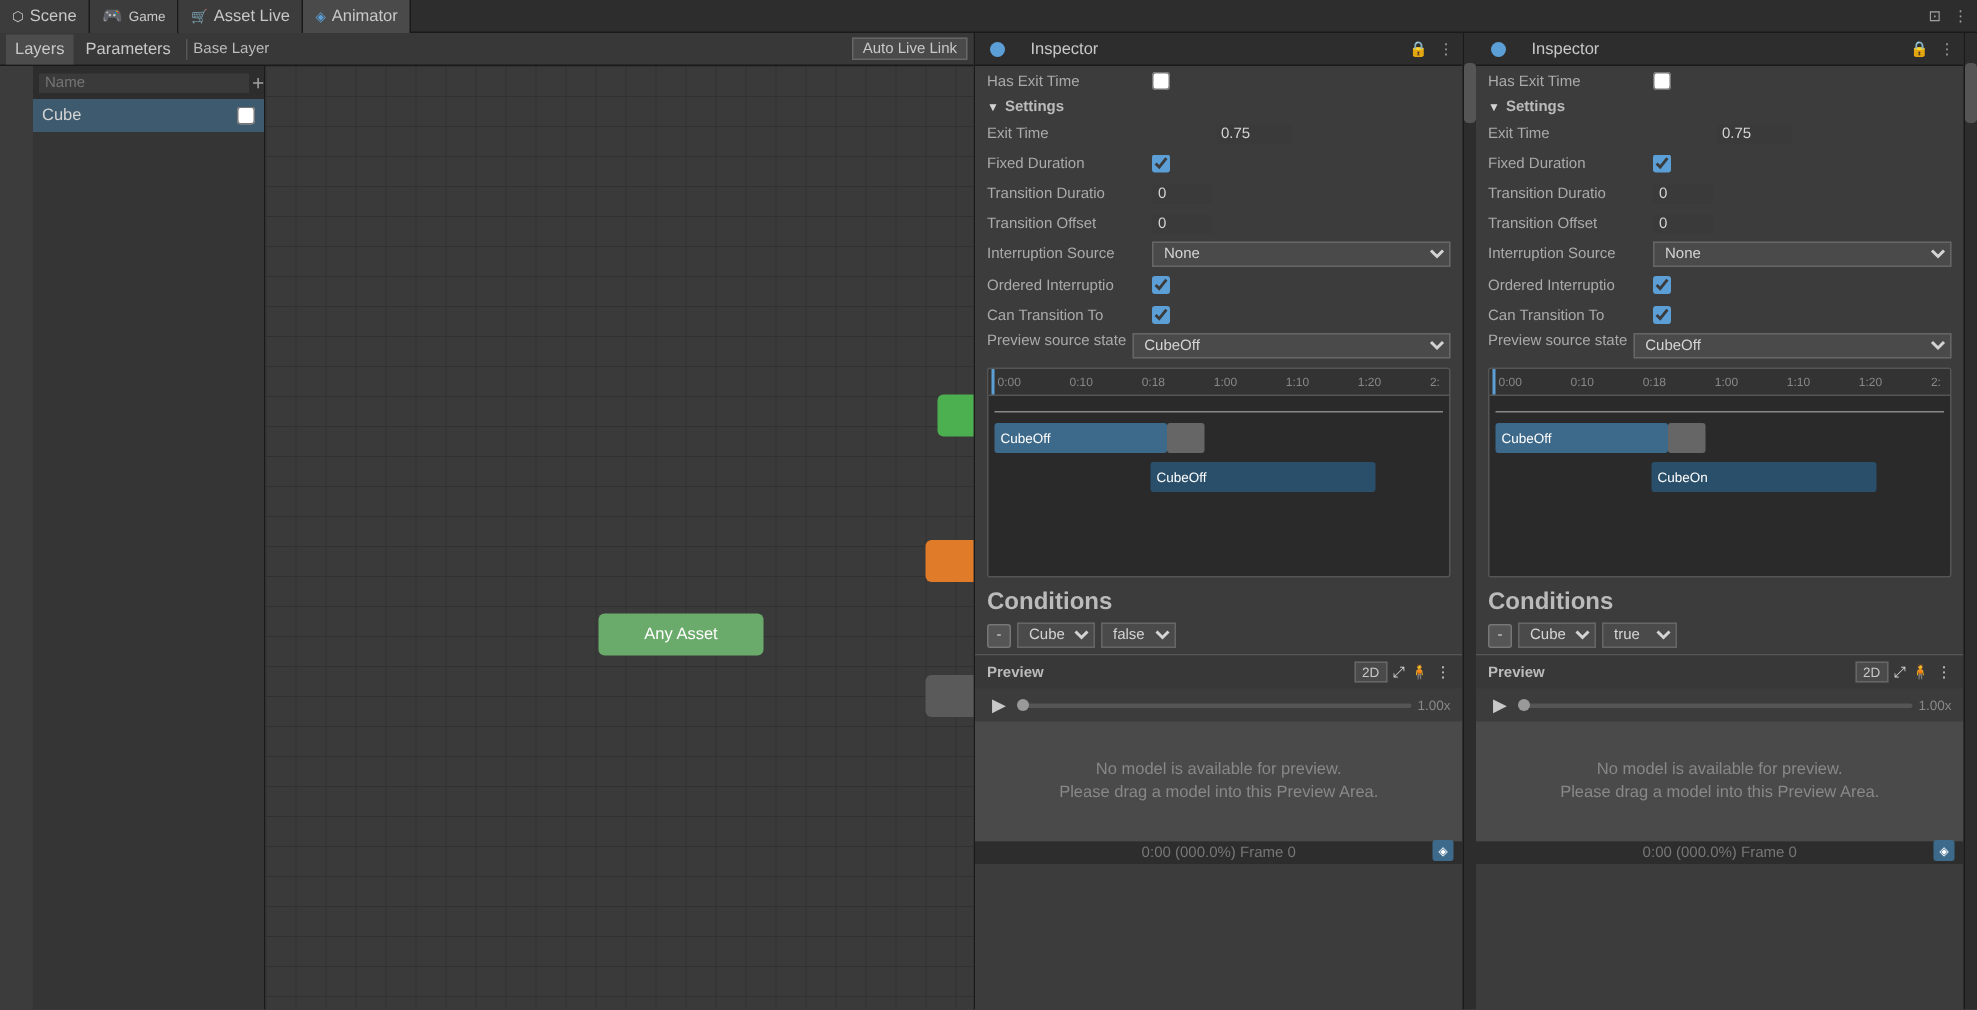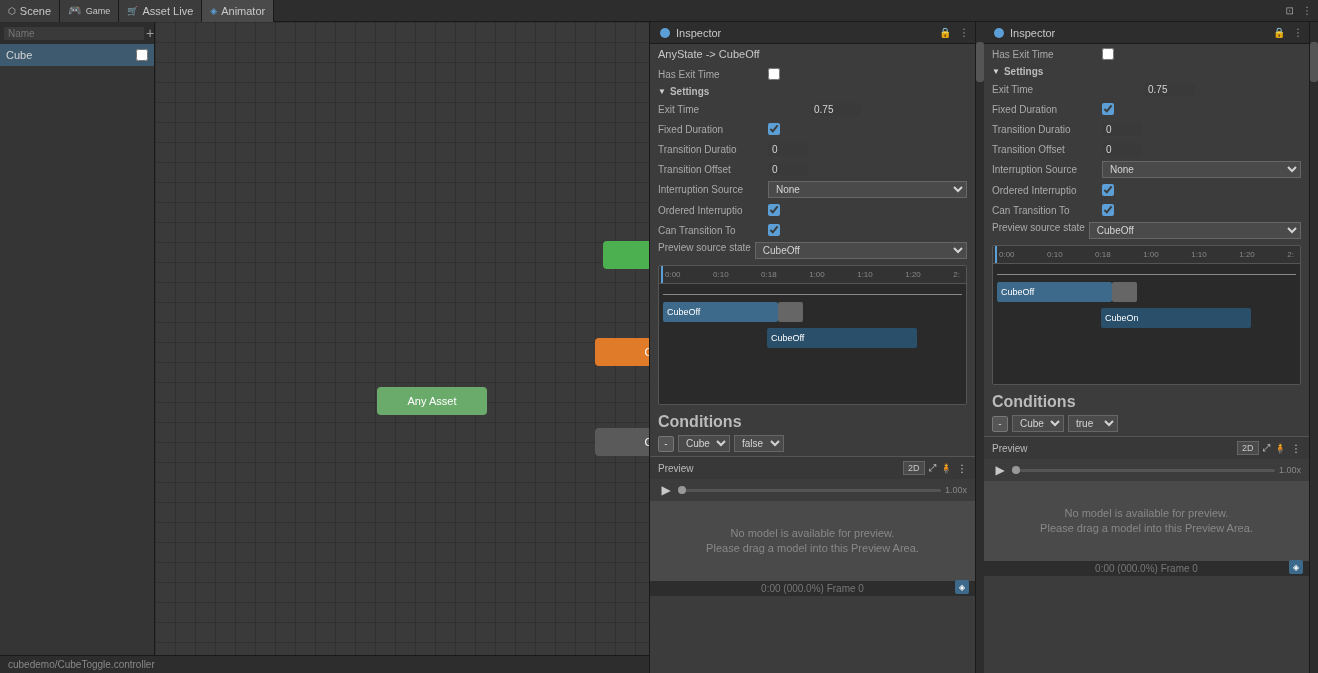--- a/index.html
+++ b/index.html
@@ -17,21 +17,21 @@
 
     
     .animator-panel { width: 665px; display: flex; flex-direction: column; border-right: 1px solid #1a1a1a; }
     .animator-toolbar { display: flex; align-items: center; background: #383838; border-bottom: 1px solid #1a1a1a; height: 22px; padding: 0 4px; gap: 2px; }
     .toolbar-tab { padding: 0 6px; height: 20px; display: flex; align-items: center; font-size: 11px; color: #c8c8c8; cursor: pointer; }
     .toolbar-tab.active { background: #4c4c4c; }
     .toolbar-separator { width: 1px; height: 14px; background: #555; margin: 0 2px; }
     .auto-live-btn { margin-left: auto; background: #4a4a4a; border: 1px solid #666; color: #c8c8c8; padding: 1px 6px; font-size: 10px; cursor: pointer; }
     
     
-    .animator-content { display: flex; flex: 1; }
+    .animator-content { display: flex; flex: 1; padding-left: 22px; }
     .layer-sidebar { width: 155px; background: #353535; border-right: 1px solid #1a1a1a; display: flex; flex-direction: column; }
     .layer-header { display: flex; align-items: center; padding: 2px 4px; background: #2d2d2d; height: 22px; }
     .layer-search { flex: 1; background: #3a3a3a; border: none; color: #c8c8c8; font-size: 10px; padding: 1px 4px; outline: none; }
     .add-btn { background: none; border: none; color: #a0a0a0; cursor: pointer; font-size: 14px; padding: 0 2px; }
     .layer-item { display: flex; align-items: center; padding: 2px 6px; height: 22px; cursor: pointer; }
     .layer-item.selected { background: #3d5a6e; }
     .checkbox-small { width: 12px; height: 12px; accent-color: #5c9fd6; }
 
     
     .graph-area { flex: 1; background: #3a3a3a; position: relative; overflow: hidden; cursor: grab; }
@@ -51,21 +51,21 @@
     .arrows-svg { position: absolute; inset: 0; pointer-events: none; }
 
     
     .status-bar { height: 18px; background: #2d2d2d; border-top: 1px solid #1a1a1a; display: flex; align-items: center; padding: 0 8px; font-size: 10px; color: #888; }
 
     
     .inspector-panels { display: flex; flex: 1; }
     .inspector-panel { width: 326px; background: #3c3c3c; border-right: 1px solid #1a1a1a; display: flex; flex-direction: column; overflow: hidden; }
     .inspector-panel:last-child { border-right: none; }
     .inspector-tab-bar { display: flex; align-items: center; background: #2d2d2d; border-bottom: 1px solid #1a1a1a; height: 22px; padding: 0 4px; }
-    .inspector-tab { display: flex; align-items: center; gap: 6px; padding: 0 6px; height: 22px; font-size: 11px; color: #c8c8c8; }
+    .inspector-tab { display: flex; align-items: center; gap: 17px; padding: 0 6px; height: 22px; font-size: 11px; color: #c8c8c8; }
     .insp-icon { width: 10px; height: 10px; border-radius: 50%; background: #5c9fd6; display: inline-block; }
     .inspector-controls { margin-left: auto; display: flex; gap: 3px; align-items: center; }
 
     
     .insp-title { padding: 4px 8px; font-size: 11px; color: #c8c8c8; font-weight: 500; }
     .insp-row { display: flex; align-items: center; padding: 2px 8px; min-height: 20px; }
     .insp-label { flex: 0 0 110px; font-size: 10px; color: #aaa; white-space: nowrap; overflow: hidden; text-overflow: ellipsis; }
     .insp-checkbox { width: 12px; height: 12px; accent-color: #5c9fd6; }
     .insp-section { padding: 2px 8px; display: flex; align-items: center; }
     .insp-section-label { font-size: 10px; color: #bbb; font-weight: 600; }
@@ -91,21 +91,21 @@
     
     .conditions-section { padding: 4px 8px; }
     .conditions-header { font-size: 16px; color: #bbb; font-weight: 600; margin-bottom: 4px; }
     .condition-row { display: flex; align-items: center; gap: 4px; }
     .cond-minus { background: #555; border: 1px solid #777; color: #d4d4d4; font-size: 10px; width: 16px; height: 16px; display: flex; align-items: center; justify-content: center; cursor: pointer; border-radius: 2px; }
     .cond-dropdown { background: #4a4a4a; border: 1px solid #666; color: #d4d4d4; font-size: 10px; padding: 1px 3px; }
 
     
     .preview-section { border-top: 1px solid #555; }
     .preview-header-row { display: flex; align-items: center; padding: 2px 8px; background: #383838; height: 22px; }
-    .preview-header-label { font-size: 10px; color: #bbb; font-weight: 400; }
+    .preview-header-label { font-size: 10px; color: #bbb; font-weight: 700; }
     .preview-2d { font-size: 9px; background: #4a4a4a; border: 1px solid #666; color: #c8c8c8; padding: 1px 4px; margin-left: auto; }
     .preview-icons { display: flex; gap: 4px; align-items: center; margin-left: 4px; }
     .preview-playback { display: flex; align-items: center; padding: 2px 8px; height: 22px; gap: 4px; }
     .play-btn { width: 16px; height: 16px; background: none; border: none; color: #c8c8c8; cursor: pointer; font-size: 12px; }
     .preview-speed { font-size: 9px; color: #888; }
     .preview-canvas { flex: 1; background: #4a4a4a; display: flex; align-items: center; justify-content: center; flex-direction: column; gap: 4px; min-height: 80px; }
     .preview-text { font-size: 11px; color: #888; text-align: center; line-height: 1.4; }
     .scrollbar-thumb { width: 8px; height: 40px; background: #555; border-radius: 3px; }
 
     .insp-scroll-panel { display: flex; flex: 1; overflow: hidden; }
@@ -135,20 +135,33 @@
   <div class="tab-controls">
     <button class="tab-btn">⊡</button>
     <button class="tab-btn">⋮</button>
   </div>
 </div>
 
 <div class="main-layout">
 
   <div class="animator-panel">
 
+    <div class="animator-toolbar">
+      <div class="toolbar-tab active">
+        <span>Layers</span>
+      </div>
+      <div class="toolbar-tab">
+        <span>Parameters</span>
+      </div>
+      <div class="toolbar-separator"></div>
+      <span style="font-size:10px; color:#bbb;">Base Layer</span>
+      <button class="auto-live-btn">
+        <span>Auto Live Link</span>
+      </button>
+    </div>
 
     <div class="animator-content">
 
       <div class="layer-sidebar">
         <div class="layer-header">
           <input class="layer-search" type="text" placeholder="Name" style="">
           <button class="add-btn">+</button>
           <button class="add-btn" style="font-size:10px;">≡</button>
         </div>
         <div class="layer-item selected">
@@ -186,42 +199,38 @@
         </div>
         <div class="state-node state-cubeoff">
           <span>CubeOff</span>
         </div>
         <div class="state-node state-cubeon">
           <span>CubeOn</span>
         </div>
       </div>
     </div>
 
-    <div class="status-bar">
-      <span>cubedemo/CubeToggle.controller</span>
-    </div>
   </div>
 
   <div class="inspector-panels">
 
     <div class="inspector-panel">
       <div class="inspector-tab-bar">
         <div class="inspector-tab">
           <span class="insp-icon"></span>
           <span>Inspector</span>
         </div>
         <div class="inspector-controls">
           <button class="tab-btn">🔒</button>
           <button class="tab-btn">⋮</button>
         </div>
       </div>
 
       <div class="insp-scroll-panel">
         <div class="insp-scroll-content">
-          <div class="insp-title">AnyState -&gt; CubeOff</div>
 
           <div class="insp-row">
             <span class="insp-label">Has Exit Time</span>
             <input type="checkbox" class="insp-checkbox" style="">
           </div>
 
           <div class="insp-section">
             <span class="triangle-icon">▼</span>
             <span class="insp-section-label">Settings</span>
           </div>

